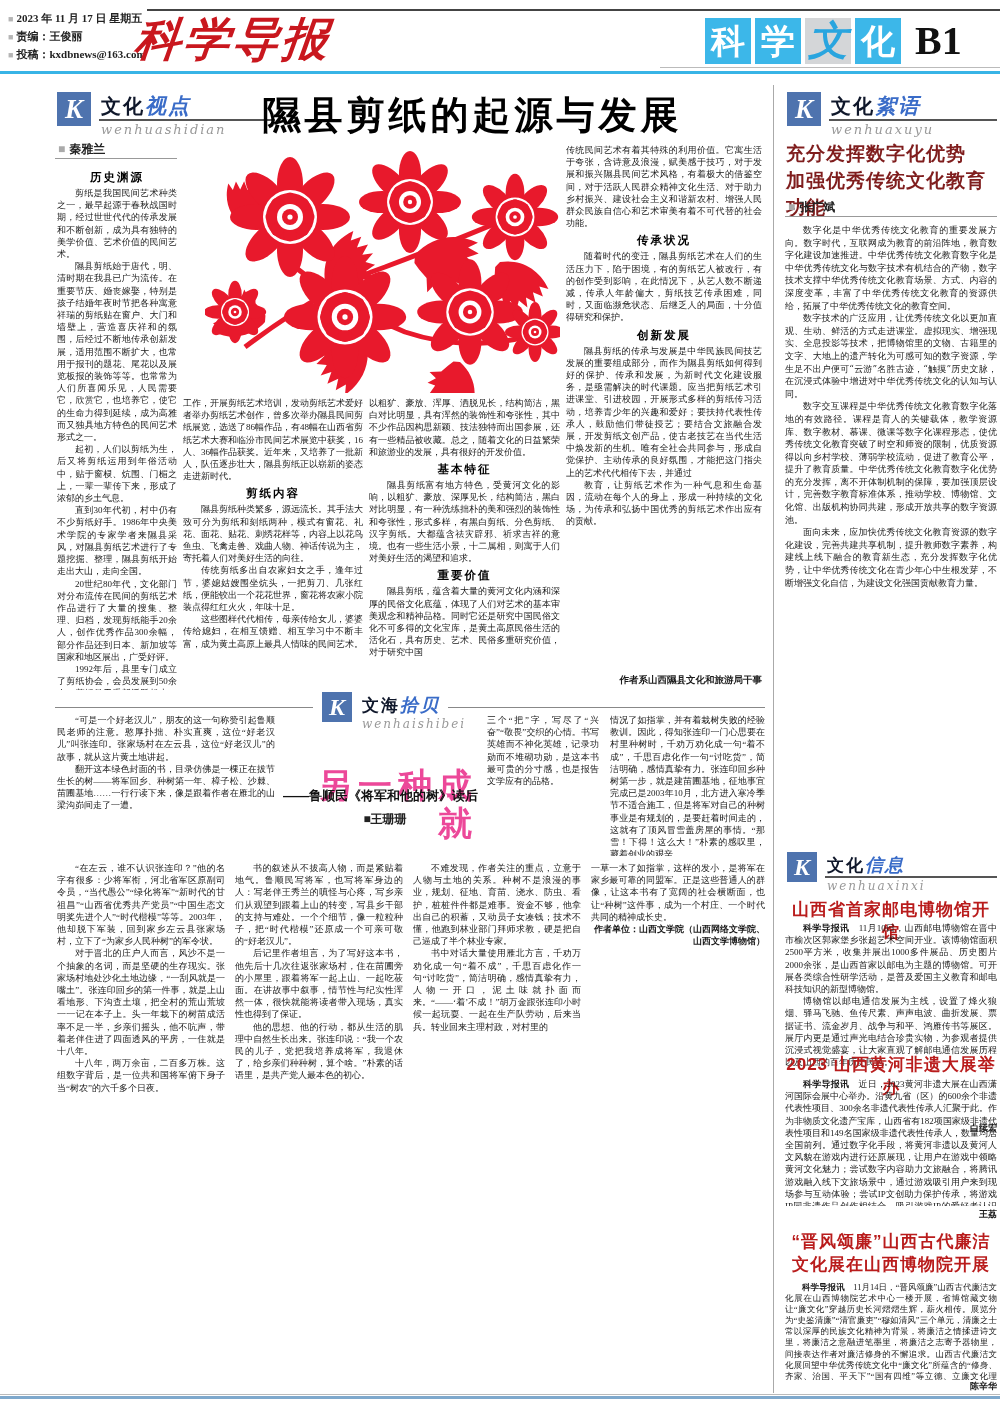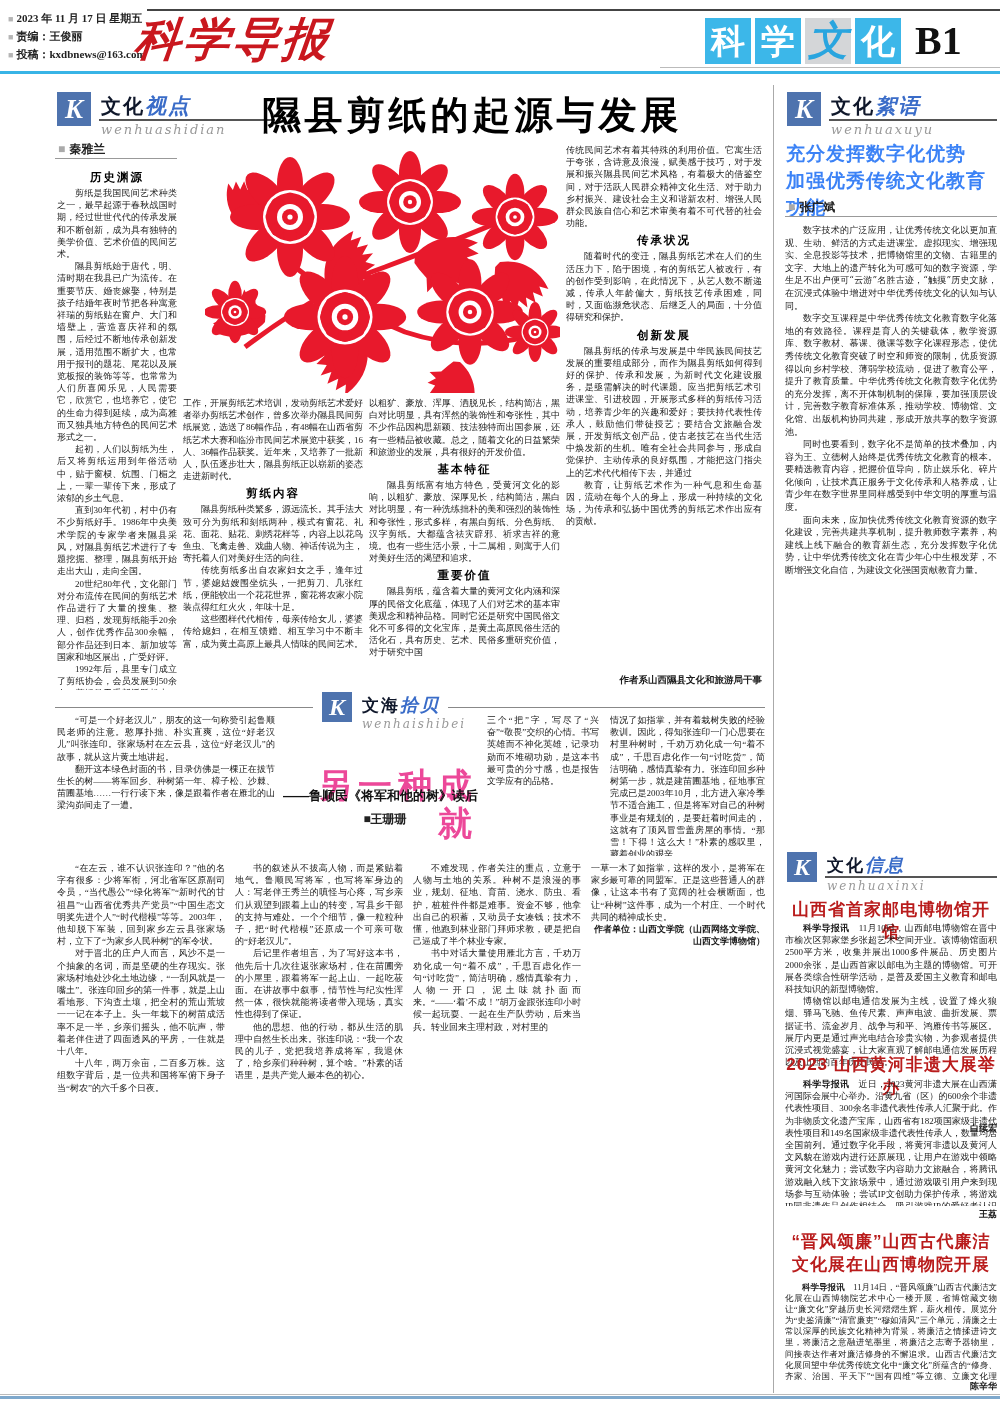--- a/index.html
+++ b/index.html
@@ -35,21 +35,21 @@
        font:9px/12.2px "Liberation Serif",serif;color:#1a1a1a;}
   .col p{margin:0;text-indent:2em;}
   .col p.noind{text-indent:0;}
   .sub{font:bold 11.5px/16px "Liberation Sans",sans-serif;text-align:center;text-indent:0!important;
        margin:3px 0 2px 0!important;letter-spacing:2px;color:#000;}
   .kai{font-family:"DejaVu Serif",serif;color:#222;}
   .attr{font-weight:bold;text-align:right;text-indent:0!important;font-family:"Liberation Sans",sans-serif;}
   .sig{font-weight:bold;text-align:right;text-indent:0!important;font-family:"Liberation Sans",sans-serif;}
   .lead{font-weight:bold;font-family:"Liberation Sans",sans-serif;}
   
-  .xuyuhead{font:900 19px/27px "Liberation Sans",sans-serif;color:#3b82f6;letter-spacing:1px;}
+  .xuyuhead{font:900 19px/27px "Liberation Sans",sans-serif;color:#7f1d1d;letter-spacing:1px;}
   .shibeihead{font:900 34px/38px "Liberation Sans",sans-serif;color:#ec4899;letter-spacing:6px;text-align:right;margin-top:24px;}
   .shibeisub{font:bold 13px/16px "Liberation Sans",sans-serif;color:#111;text-align:center;}
   .newshead{font:900 17px/23px "Liberation Sans",sans-serif;color:#b91c1c;text-align:center;letter-spacing:1px;}
   .vrule{background:#aaa;width:1px;}
   .hrule{background:#888;height:1px;}
   .botline1{background:#bbb;height:1px;}
   .botline2{background:#7ea8cc;height:3px;}
 </style>
 </head>
 <body>
@@ -236,23 +236,23 @@
   <div class="abs pinyin" style="left:831px;top:123px;">wenhuaxuyu</div>
 
   <div class="abs xuyuhead" style="left:786px;top:140px;width:212px;">
     <div>充分发挥数字化优势</div>
     <div>加强优秀传统文化教育功能</div>
   </div>
   <div class="abs byline" style="left:788px;top:200px;"><span class="sq">■</span><span>张广斌</span></div>
   <div class="abs bylinerule" style="left:785px;top:216px;width:212px;"></div>
 
   <div class="col kai" style="left:785px;top:224px;width:212px;height:618px;line-height:12.6px;">
+    <p>数字化是中华优秀传统文化教育的重要发展方向。数字时代，互联网成为教育的前沿阵地，教育数字化建设加速推进。中华优秀传统文化教育数字化是中华优秀传统文化与数字技术有机结合的产物，数字技术支撑中华优秀传统文化教育场景、方式、内容的深度变革，丰富了中华优秀传统文化教育的资源供给，拓展了中华优秀传统文化的教育空间。</p>
     <p>数字技术的广泛应用，让优秀传统文化以更加直观、生动、鲜活的方式走进课堂。虚拟现实、增强现实、全息投影等技术，把博物馆里的文物、古籍里的文字、大地上的遗产转化为可感可知的数字资源，学生足不出户便可“云游”名胜古迹，“触摸”历史文脉，在沉浸式体验中增进对中华优秀传统文化的认知与认同。</p>
     <p>数字交互课程是中华优秀传统文化教育数字化落地的有效路径。课程是育人的关键载体，教学资源库、数字教材、慕课、微课等数字化课程形态，使优秀传统文化教育突破了时空和师资的限制，优质资源得以向乡村学校、薄弱学校流动，促进了教育公平，提升了教育质量。中华优秀传统文化教育数字化优势的充分发挥，离不开体制机制的保障，要加强顶层设计，完善数字教育标准体系，推动学校、博物馆、文化馆、出版机构协同共建，形成开放共享的数字资源池。</p>
-    <p>同时也要看到，数字化不是简单的技术叠加，内容为王、立德树人始终是优秀传统文化教育的根本。要精选教育内容，把握价值导向，防止娱乐化、碎片化倾向，让技术真正服务于文化传承和人格养成，让青少年在数字世界里同样感受到中华文明的厚重与温度。</p>
     <p>面向未来，应加快优秀传统文化教育资源的数字化建设，完善共建共享机制，提升教师数字素养，构建线上线下融合的教育新生态，充分发挥数字化优势，让中华优秀传统文化在青少年心中生根发芽，不断增强文化自信，为建设文化强国贡献教育力量。</p>
   </div>
 
   <div class="abs kbox" style="left:785px;top:850px;width:34px;height:34px;font-size:24px;line-height:34px;">K</div>
   <div class="abs" style="left:827px;top:854px;">
     <span class="catblack" style="font-size:17px;">文化</span><span class="catcolor" style="font-size:18px;">信息</span>
   </div>
   <div class="abs catrule" style="left:825px;top:876px;width:172px;"></div>
   <div class="abs pinyin" style="left:827px;top:879px;font-size:12px;">wenhuaxinxi</div>
 

